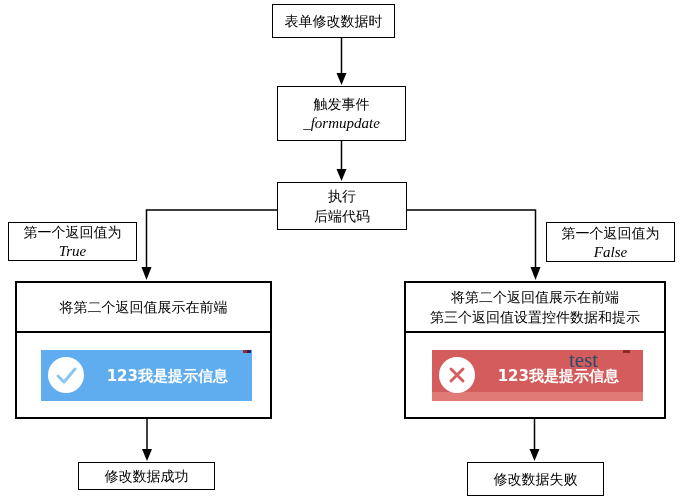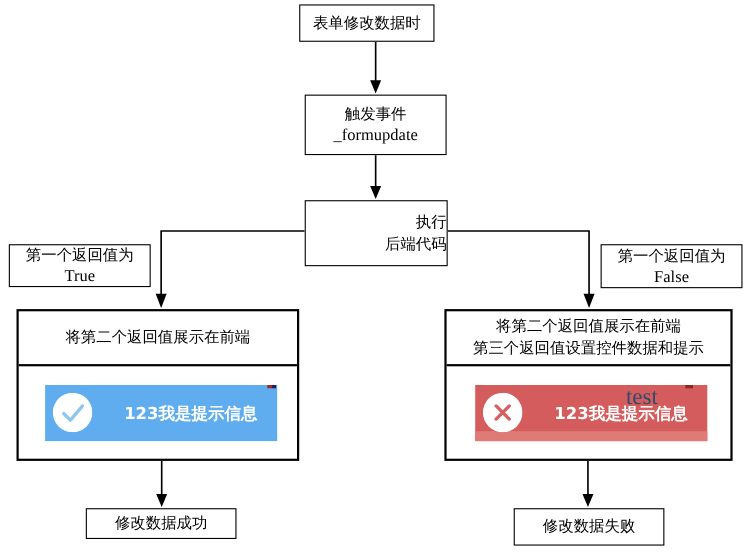--- a/index.html
+++ b/index.html
@@ -11,26 +11,26 @@
   .connectors path{stroke:#000;stroke-width:1.5;fill:none;}
   .connectors polygon{fill:#000;stroke:none;}
 
   .node{
     position:absolute;border:1px solid #000;background:#fff;
     display:flex;flex-direction:column;align-items:center;justify-content:center;
     text-align:center;font-size:14px;line-height:20px;box-sizing:border-box;
   }
   .n-start{left:272px;top:4px;width:123px;height:34px;}
   .n-trigger{left:277px;top:86px;width:129px;height:55px;}
-  .n-execute{left:277px;top:182px;width:130px;height:60px;align-items:flex-end;}
+  .n-execute{left:277px;top:182px;width:130px;height:48px;}
   .n-cond-true{left:8px;top:222px;width:129px;height:39px;}
   .n-cond-false{left:546px;top:222px;width:129px;height:40px;}
   .n-end-success{left:78px;top:462px;width:137px;height:28px;}
   .n-end-failure{left:467px;top:462px;width:137px;height:34px;}
-  .latin{font-family:"Liberation Serif","DejaVu Serif",serif;font-size:15px;line-height:19px;}
+  .latin{font-family:"Liberation Serif","DejaVu Serif",serif;font-size:15px;line-height:19px;font-style:italic;}
 
   .bigbox{
     position:absolute;border:2px solid #000;background:#fff;box-sizing:border-box;
   }
   .bb-left{left:15px;top:281px;width:257px;height:138px;}
   .bb-right{left:404px;top:281px;width:262px;height:138px;}
   .bb-header{
     height:50px;border-bottom:2px solid #000;box-sizing:border-box;
     display:flex;flex-direction:column;align-items:center;justify-content:center;
     text-align:center;font-size:14px;line-height:20px;
@@ -39,22 +39,22 @@
   .toast{
     position:absolute;width:211px;height:51px;
   }
   .toast-success{left:41px;top:350px;background:#5FADEF;}
   .toast-error{left:432px;top:350px;background:#D55C5C;}
   .toast-error .strip{
     position:absolute;left:0;right:0;bottom:0;height:9px;background:#E07A76;
   }
   .t-icon{position:absolute;left:7px;top:7px;width:36px;height:36px;}
   .t-msg{
-    position:absolute;left:58px;right:4px;top:50%;transform:translateY(-50%);
-    text-align:center;color:#fff;font-weight:bold;font-size:15px;white-space:nowrap;
+    position:absolute;left:58px;right:24px;top:50%;transform:translateY(-50%);
+    text-align:right;color:#fff;font-weight:bold;font-size:15px;white-space:nowrap;
   }
   .watermark{
     position:absolute;left:569px;top:350px;
     font-family:"Liberation Serif","DejaVu Serif",serif;font-size:21px;
     color:#0c4a6e;opacity:.85;line-height:21px;
   }
   .corner-mark{position:absolute;top:350px;height:3px;}
   .cm-left{left:243px;width:8px;background:linear-gradient(90deg,#9c2b2b 0 55%,#22225f 55% 100%);}
   .cm-right{left:623px;width:7px;background:#8E2A24;}
 </style>

